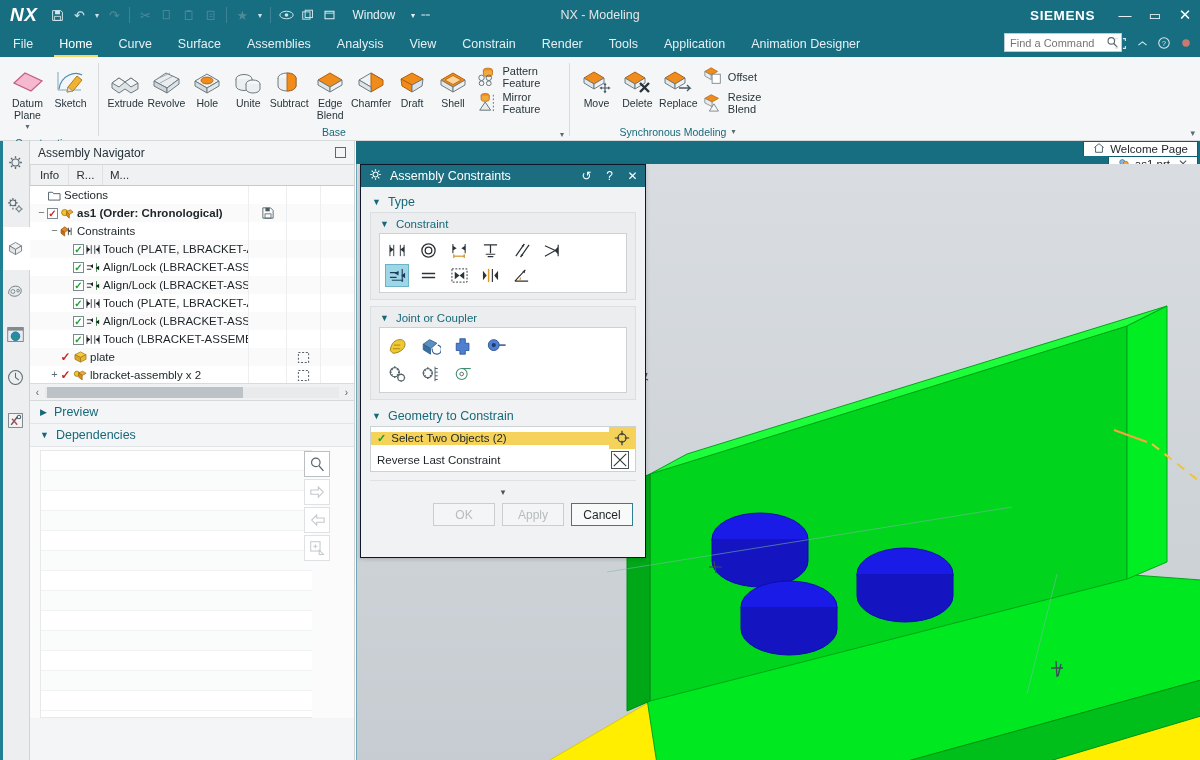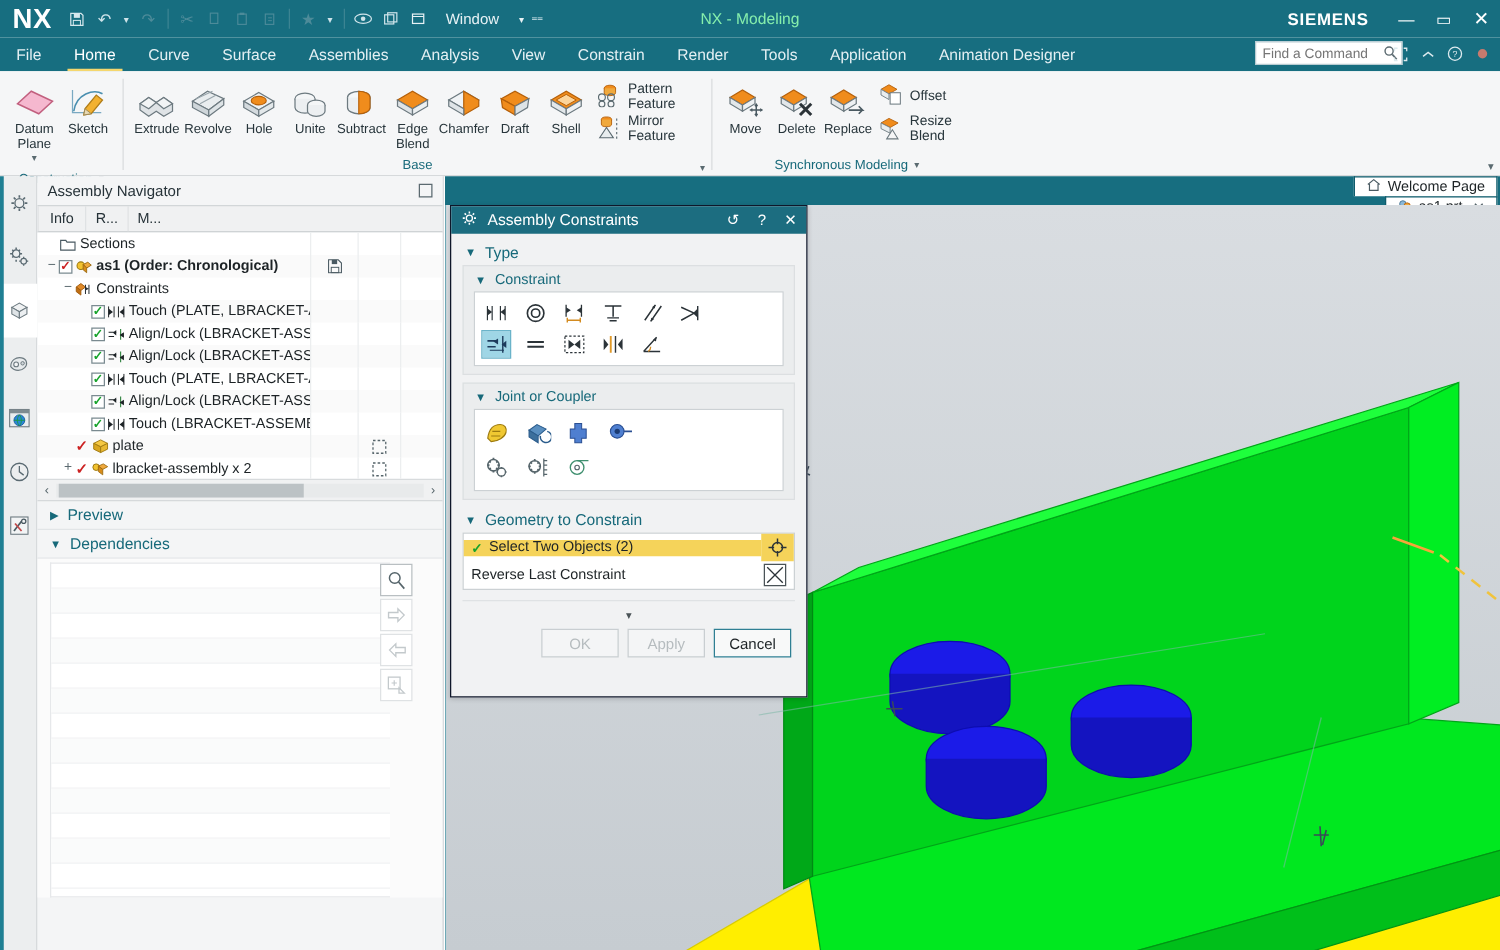--- a/index.html
+++ b/index.html
@@ -11,35 +11,35 @@
   }
   #app { position: relative; width: 1200px; height: 760px; overflow: hidden; }
 
   
   .titlebar {
     position: absolute; left: 0; top: 0; width: 1200px; height: 30px;
     background: #176e80; display: flex; align-items: center;
     color: #ffffff; font-size: 12px;
   }
   .nx-logo {
-    font-size: 22px; font-weight: bold; letter-spacing: 0.5px;
-    padding: 0 9px 0 10px; color: #ffffff; line-height: 30px;
+    font-size: 19px; font-weight: bold; letter-spacing: 0.5px;
+    padding: 0 9px 0 10px; color: #ffffff; line-height: 30px; font-style: italic;
   }
   .qat { display: flex; align-items: center; height: 30px; }
   .qat-btn {
     width: 22px; height: 24px; display: flex; align-items: center;
     justify-content: center; color: #cfe4ea; font-size: 13px;
   }
   .qat-btn.dim { color: #4d8b99; }
   .qat-btn.small { width: 13px; font-size: 8px; }
   .qat-sep { width: 1px; height: 16px; background: #3c8492; margin: 0 4px; }
   .qat-window { display: flex; align-items: center; gap: 16px; padding: 0 4px; font-size: 12px; color: #e8f2f5; }
   .title-center {
     position: absolute; left: 0; right: 0; text-align: center;
-    font-size: 12.5px; color: #86efac; pointer-events: none;
+    font-size: 12.5px; color: #e5e5e5; pointer-events: none;
   }
   .siemens {
     position: absolute; right: 105px; top: 8px; font-size: 13.5px;
     font-weight: bold; letter-spacing: 0.6px; color: #ffffff;
   }
   .wincontrols { position: absolute; right: 0; top: 0; display: flex; height: 30px; }
   .wc { width: 30px; height: 30px; display: flex; align-items: center; justify-content: center;
         color: #ffffff; font-size: 13px; }
   .wc.close { font-size: 15px; }
 

